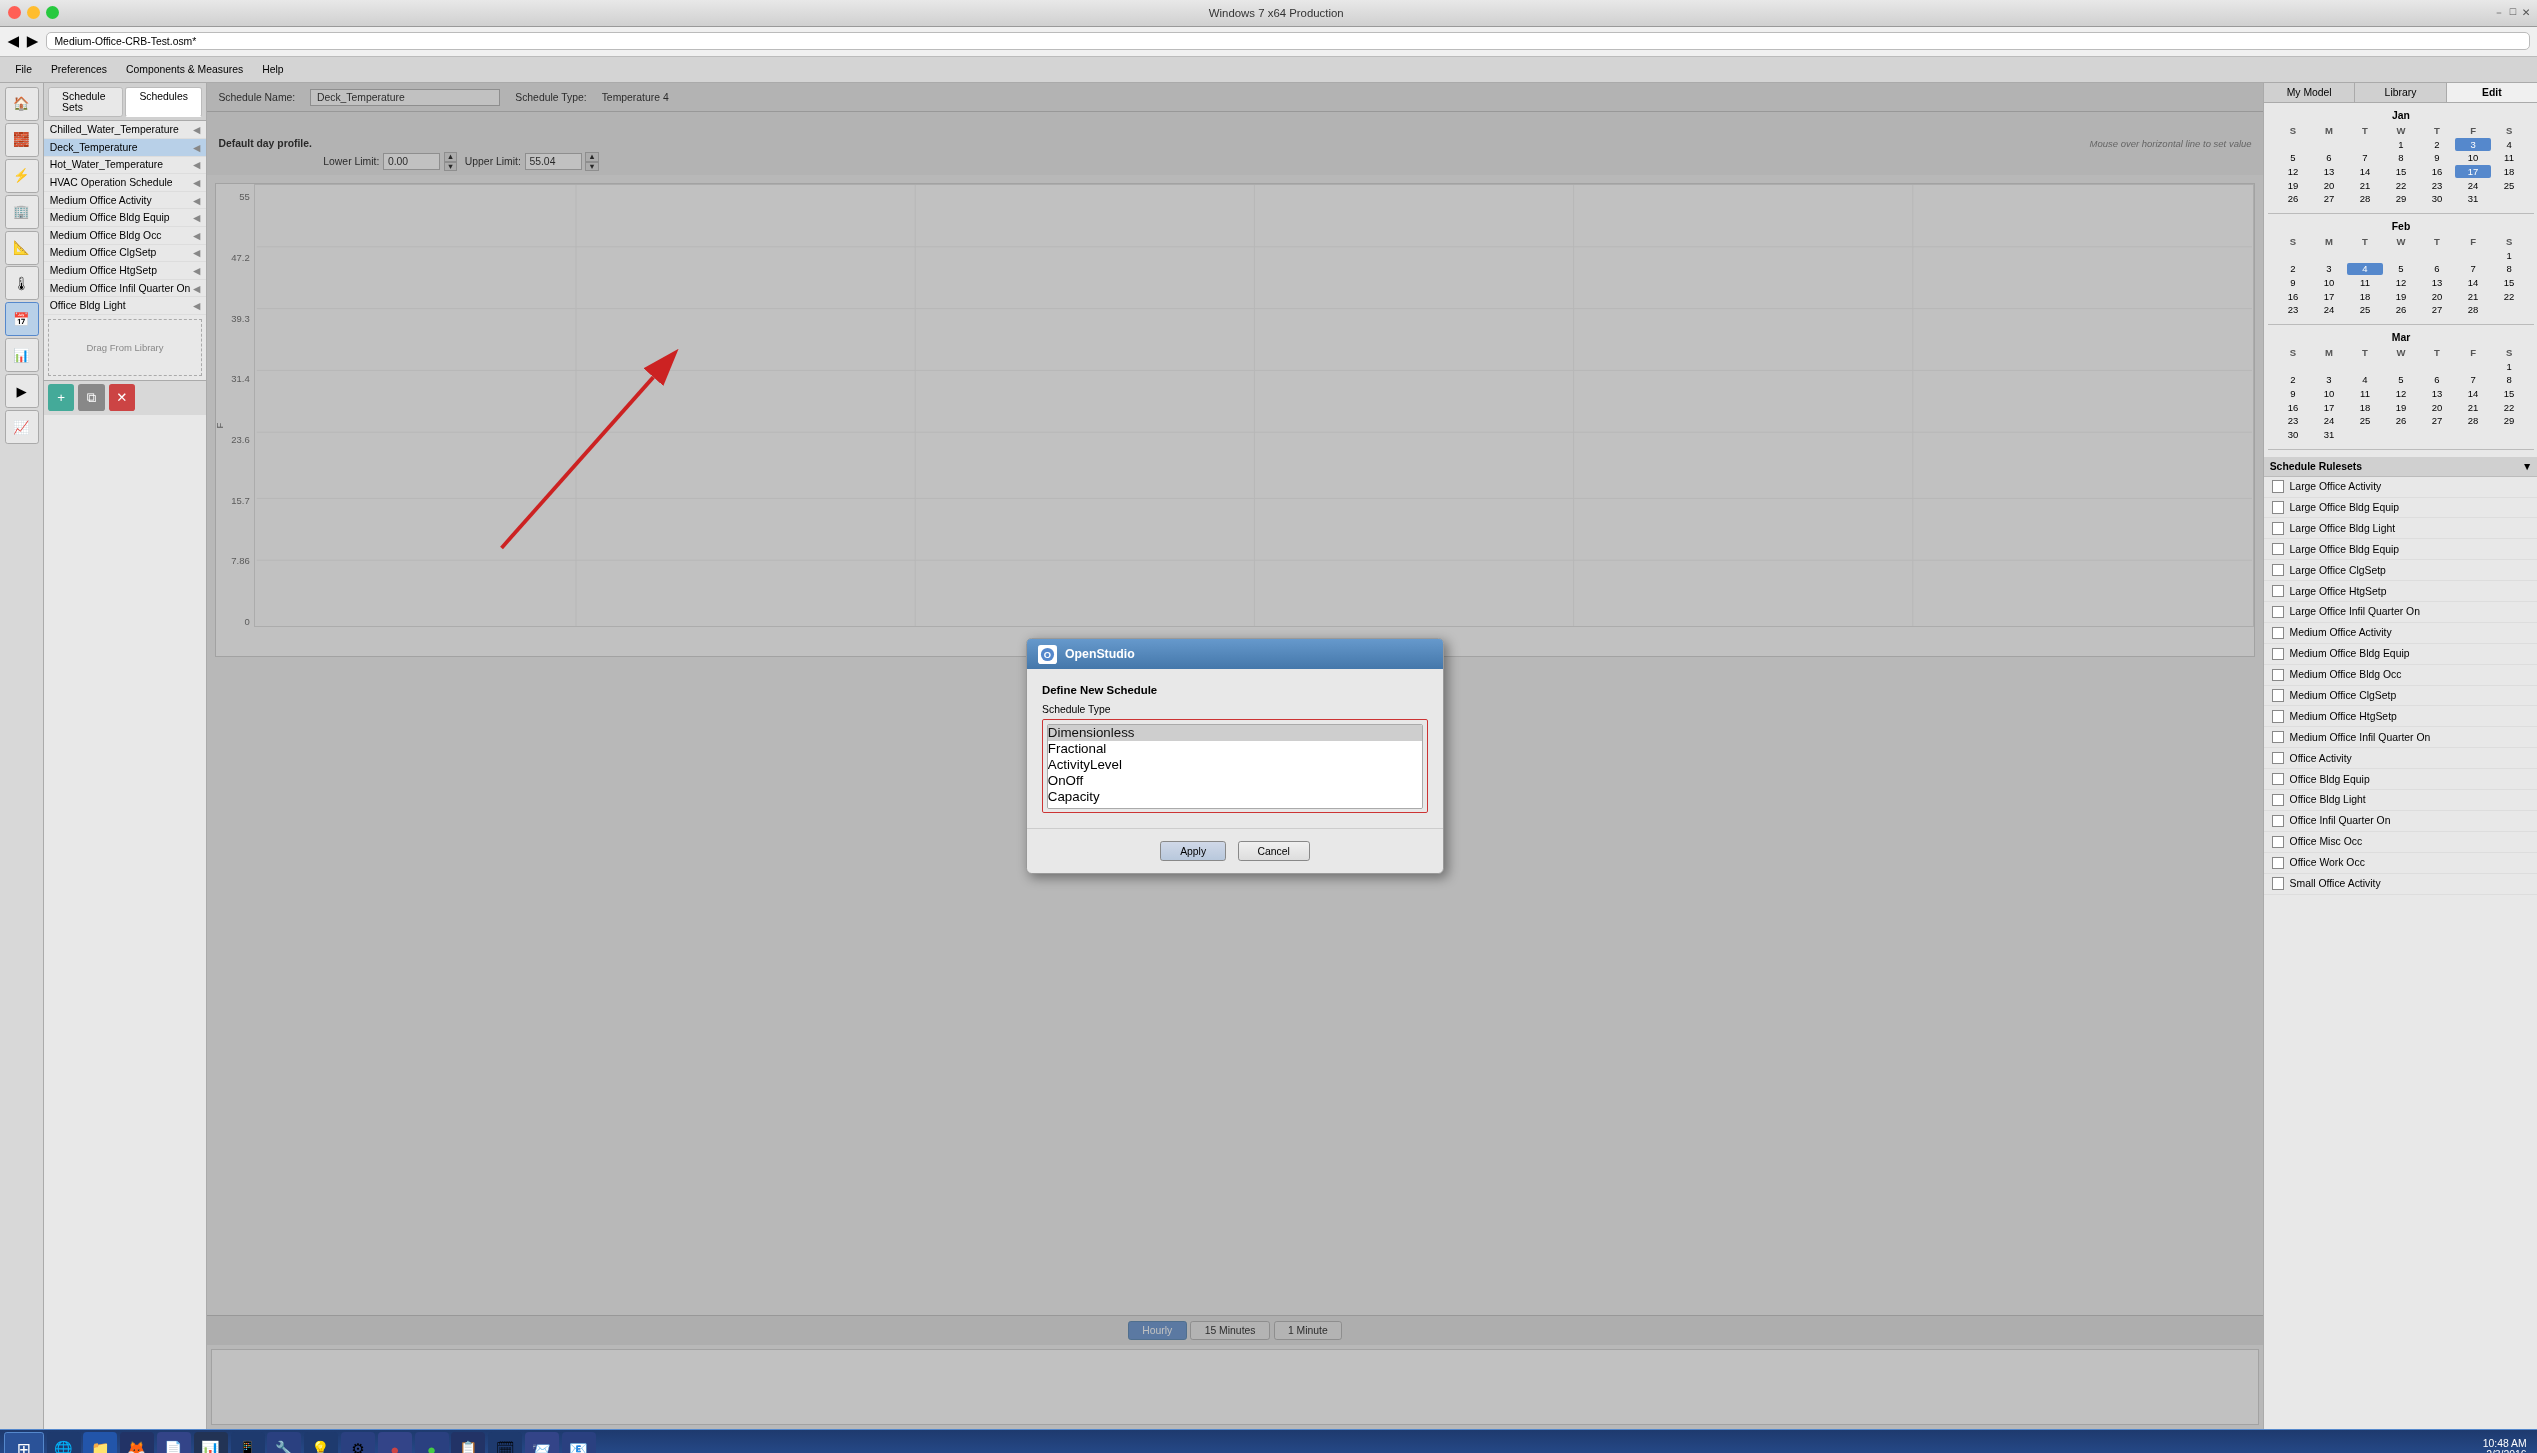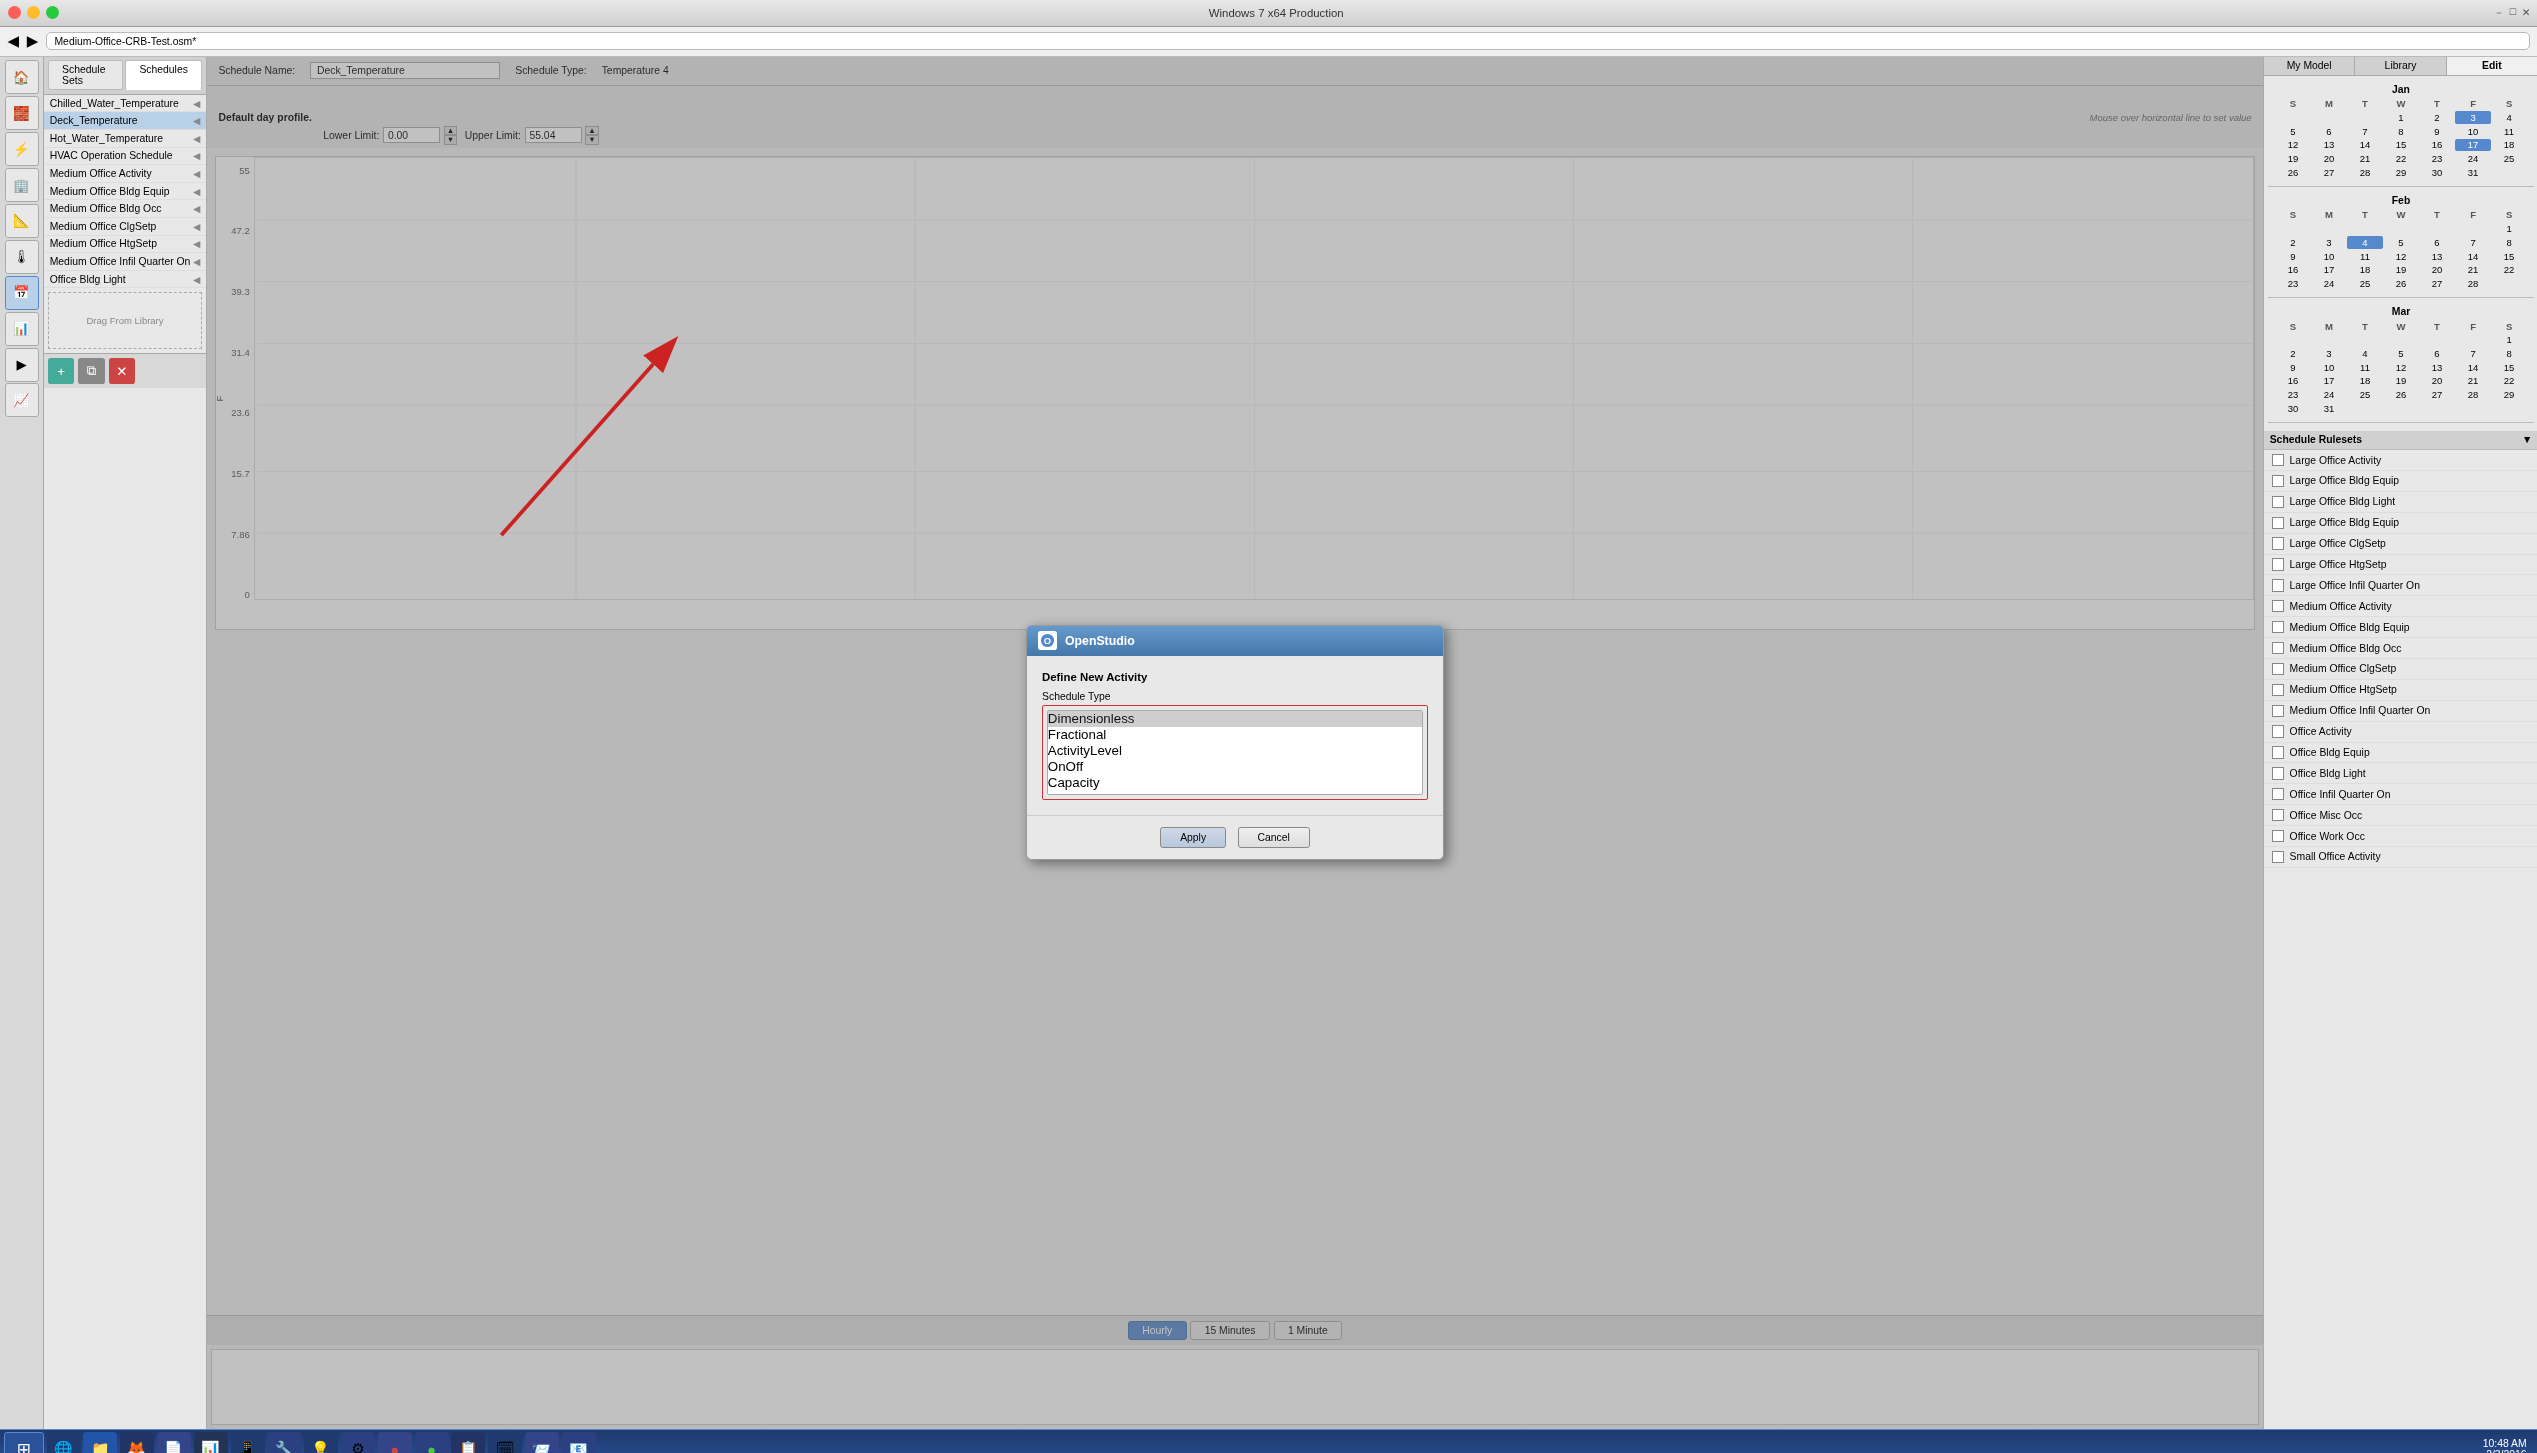--- a/index.html
+++ b/index.html
@@ -133,20 +133,26 @@
 </div>
 
 <div class="browser-bar">
   <span style="font-size:15px; cursor:pointer;">◀</span>
   <span style="font-size:15px; cursor:pointer;">▶</span>
   <div style="flex:1; background:white; border:0.9px solid #bbb; padding:2.8px 7.6px; font-size:10.4px; border-radius:5px;">Medium-Office-CRB-Test.osm*</div>
 </div>
 
 <div class="app-frame">
 
+  <div class="app-toolbar">
+    <span>File</span>
+    <span>Preferences</span>
+    <span>Components &amp; Measures</span>
+    <span>Help</span>
+  </div>
 
   <div class="main-content">
 
     <div class="icon-panel">
       <div class="icon-btn" title="Site">🏠</div>
       <div class="icon-btn" title="Constructions">🧱</div>
       <div class="icon-btn" title="Loads">⚡</div>
       <div class="icon-btn" title="Space Types">🏢</div>
       <div class="icon-btn" title="Geometry">📐</div>
       <div class="icon-btn" title="HVAC">🌡</div>
@@ -309,21 +315,21 @@
           <div class="dialog-title">
             <div class="dialog-title-icon">
               <svg width="15" height="15" viewBox="0 0 16 16" style="font-size:13px">
                   <circle cx="8" cy="8" r="7" fill="#5588cc"></circle>
                   <text x="8" y="12" text-anchor="middle" font-size="10" fill="white">O</text>
                 </svg>
             </div>
             <span>OpenStudio</span>
           </div>
           <div class="dialog-body">
-            <div class="dialog-section-title">Define New Activity</div>
+            <div class="dialog-section-title">Define New Schedule</div>
             <div class="dialog-label">Schedule Type</div>
             <div class="dialog-listbox-container">
               <select class="dialog-listbox" size="6">
                 <option selected="">Dimensionless</option>
                 <option>Fractional</option>
                 <option>ActivityLevel</option>
                 <option>OnOff</option>
                 <option>Capacity</option>
                 <option>ClothingInsulation</option>
                 <option>ControlMode</option>

